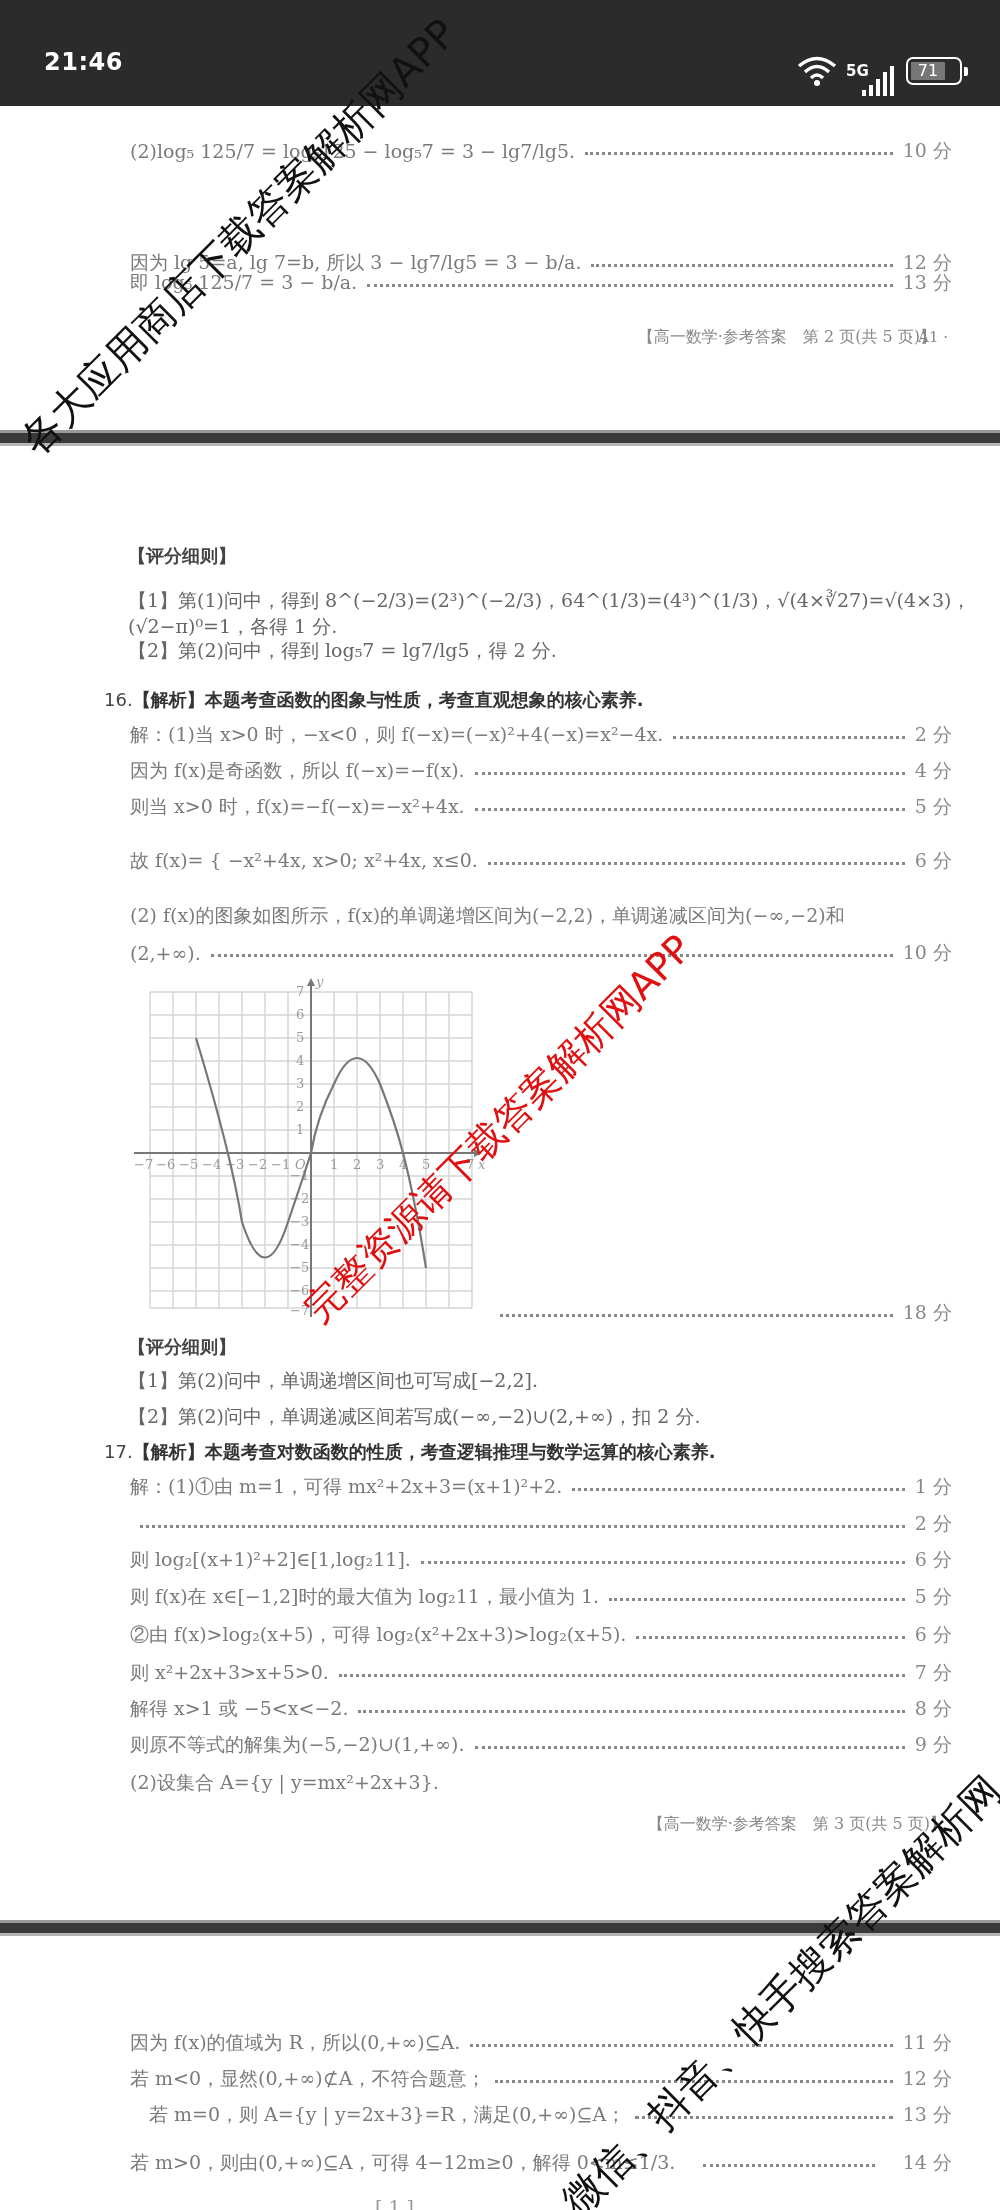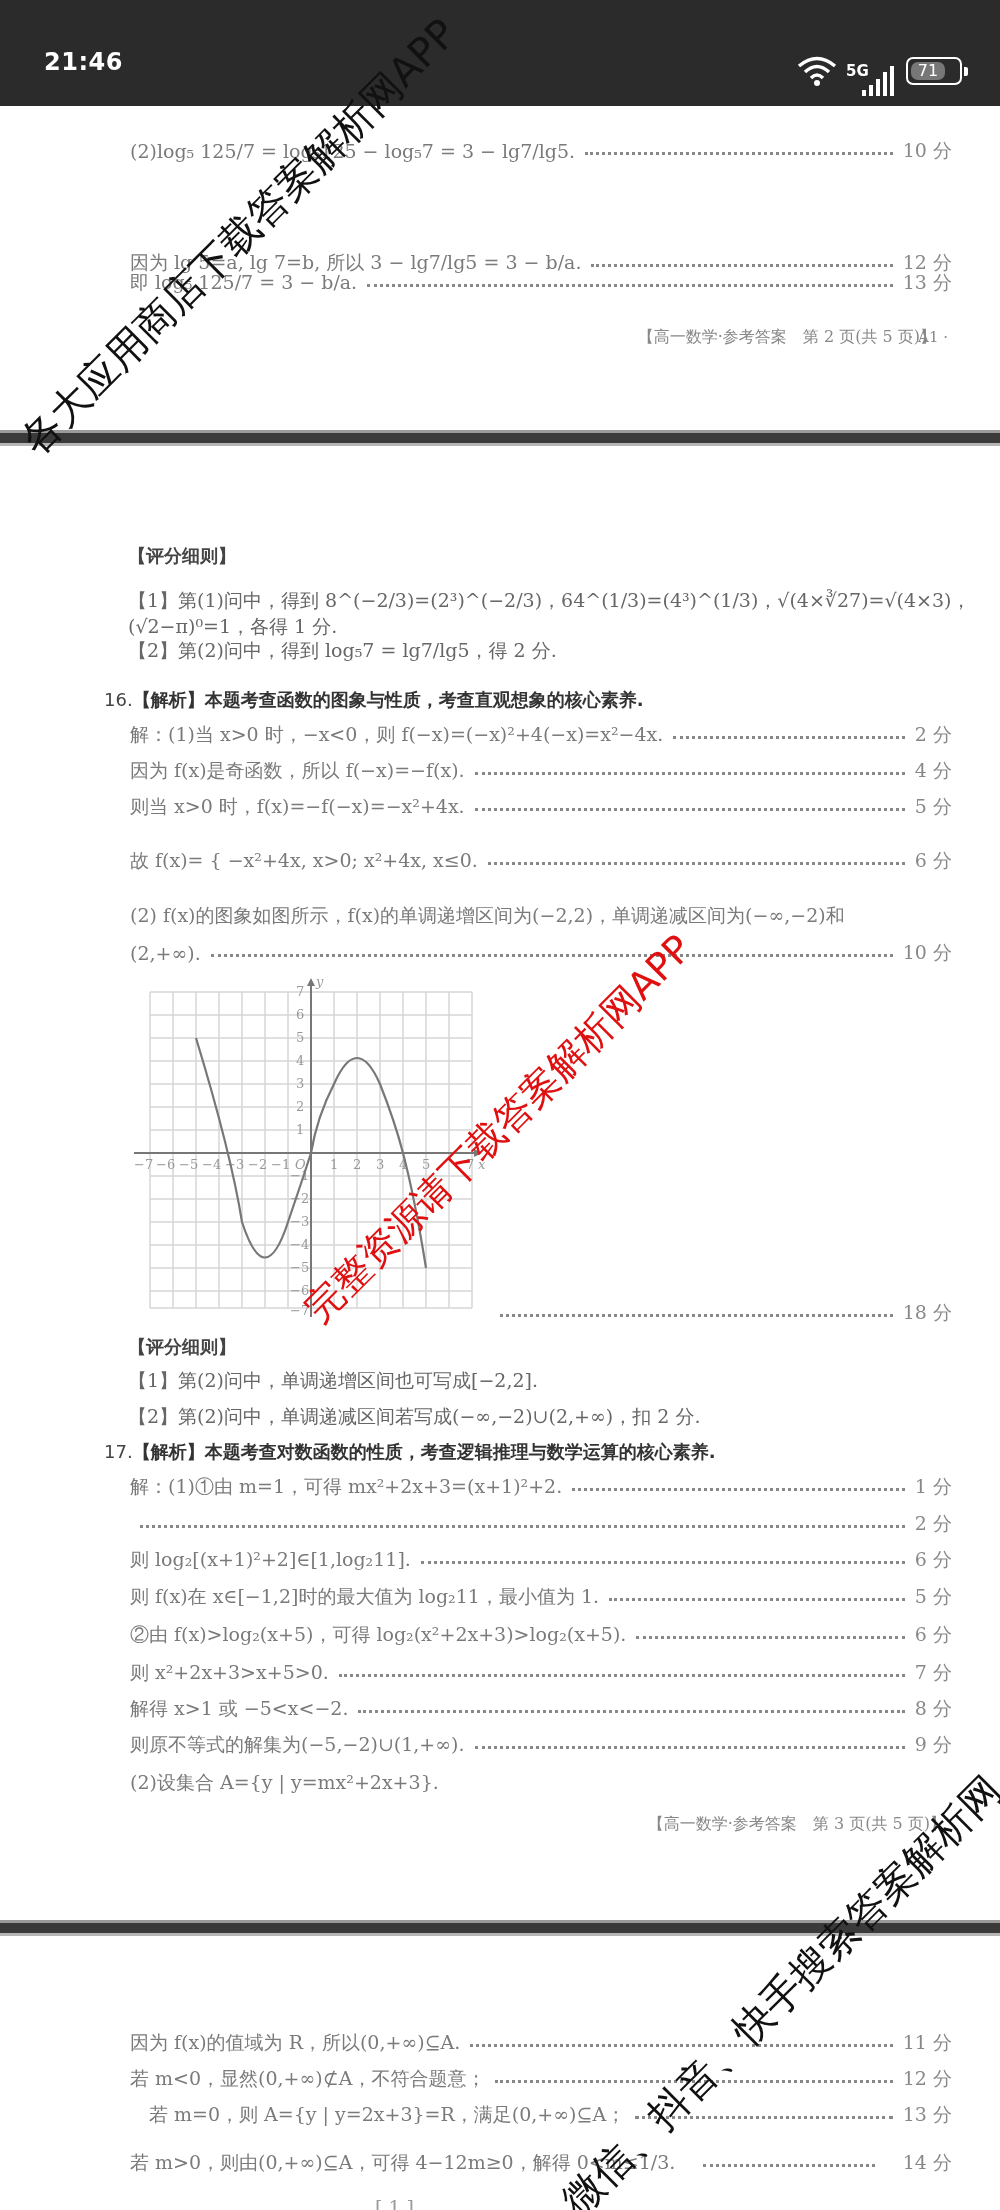--- a/index.html
+++ b/index.html
@@ -3,21 +3,21 @@
 <meta charset="utf-8">
 <style>
   html, body { margin:0; padding:0; }
   body { width:1000px; height:2210px; position:relative; overflow:hidden; background:#ffffff;
          font-family:"DejaVu Serif","Liberation Serif",serif; color:#777; }
   .statusbar { position:absolute; left:0; top:0; width:1000px; height:106px; background:#2b2b2b; color:#fff;
                font-family:"DejaVu Sans","Liberation Sans",sans-serif; }
   .sb-time { position:absolute; left:44px; top:48px; font-size:24px; font-weight:bold; letter-spacing:0.5px; }
   .sb-icons { position:absolute; right:38px; top:44px; display:flex; align-items:center; gap:8px; }
   .battery { width:56px; height:28px; border:2.5px solid #fff; border-radius:7px; position:relative; box-sizing:border-box; }
-  .battery-fill { position:absolute; left:3px; top:3px; bottom:3px; width:34px; background:#777; border-radius:7px;
+  .battery-fill { position:absolute; left:3px; top:3px; bottom:3px; width:34px; background:#777; border-radius:1px;
                   color:#fff; font-size:16px; text-align:center; line-height:17px; }
   .battery-tip { position:absolute; right:-8px; top:8px; width:4px; height:9px; background:#fff; border-radius:0 2px 2px 0; }
   .sep { position:absolute; left:0; width:1000px; height:10px; background:#3a3a3a; border-top:3px solid #9a9a9a; border-bottom:3px solid #b5b5b5; box-sizing:content-box; }
   .line { position:absolute; left:130px; right:48px; display:flex; align-items:center; font-size:19px; color:#7a7a7a; white-space:nowrap; }
   .line .txt { flex:0 0 auto; }
   .line .dots { flex:1 1 auto; border-bottom:3px dotted #888; margin:0 10px; height:0; position:relative; top:2px; }
   .line .score { flex:0 0 auto; font-size:19px; color:#888; }
   .heading { position:absolute; left:128px; font-size:18px; font-weight:bold; color:#444; font-family:"DejaVu Sans","Liberation Sans",sans-serif; }
   .qhead { position:absolute; left:104px; font-size:18px; color:#444; font-family:"DejaVu Sans","Liberation Sans",sans-serif; }
   .qhead b { font-weight:bold; color:#333; }

